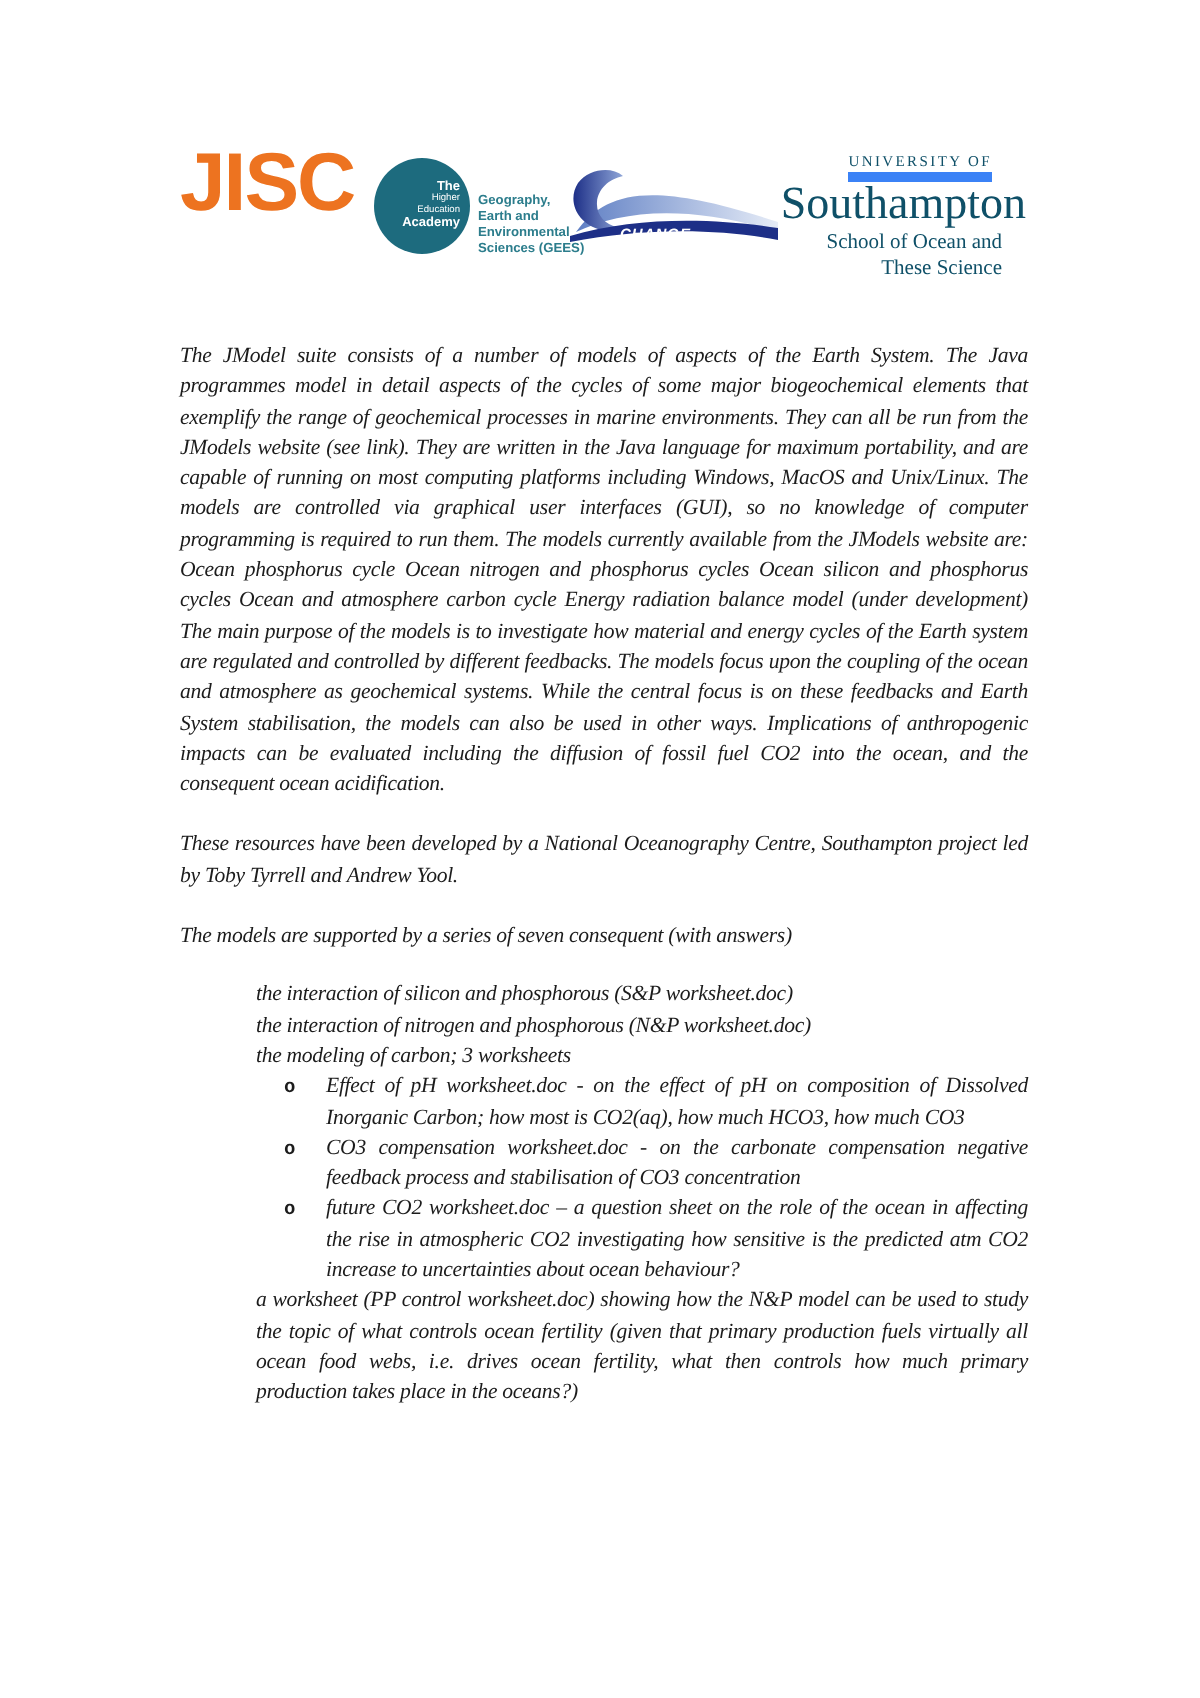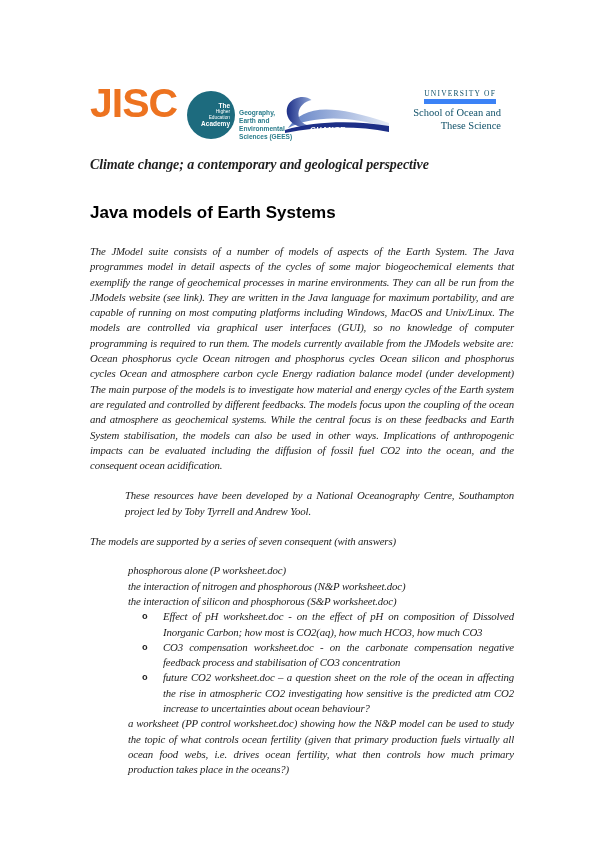--- a/index.html
+++ b/index.html
@@ -4,21 +4,21 @@
 <style>
   * { margin:0; padding:0; box-sizing:border-box; }
   html,body { background:#ffffff; }
   .page {
     position:relative; width:600px; height:849px; margin:0 auto;
     background:#ffffff; overflow:hidden;
     font-family:"Liberation Serif","DejaVu Serif",serif; color:#1c1c1c;
   }
 
   
-  .header { position:absolute; top:12px; left:0; width:600px; height:150px; }
+  .header { position:absolute; top:0; left:0; width:600px; height:150px; }
 
   .jisc {
     position:absolute; left:90px; top:68px;
     font-family:"Liberation Sans","DejaVu Sans",sans-serif;
     font-size:41px; font-weight:bold; color:#ed7320; letter-spacing:-1px;
   }
 
   .hea-circle {
     position:absolute; left:187px; top:79px; width:48px; height:48px;
     border-radius:50%; background:#1d6b7e;
@@ -71,21 +71,21 @@
     margin-top:30px;
     font-family:"Liberation Sans","DejaVu Sans",sans-serif;
     font-size:17px; font-weight:bold; color:#000000;
   }
 
   .body-text {
     font-style:italic; font-size:10.8px; line-height:15.3px;
     letter-spacing:-0.15px; color:#1c1c1c; text-align:justify;
   }
   .p-intro   { margin-top:21px; }
-  .p-credits { margin-top:15px;margin-left:35px; }
+  .p-credits { margin-top:15px; }
   .p-support { margin-top:15px; text-align:left; }
 
   .ws-list { margin-top:14px; }
   .ws-item {
     padding-left:38px;
     font-style:italic; font-size:10.8px; line-height:15.3px;
     letter-spacing:-0.15px;
   }
   .sub-item {
     display:flex; margin-left:52px;
@@ -139,43 +139,42 @@
         </linearGradient>
       </defs>
       <path fill="url(#waveLight)" d="M12,62 C44,18 92,12 214,52 L214,62 C124,34 58,40 12,62 Z"></path>
       <path fill="url(#waveCurl)" d="M38,60 C12,54 3,30 14,13 C25,-1 47,-4 59,6 C45,9 34,19 33,32 C32,45 41,54 53,57 Z"></path>
       <path fill="#1d2f87" d="M6,66 C72,46 152,48 214,58 L214,70 C152,58 78,58 6,72 Z"></path>
       <text x="56" y="69" class="change-text">CHANGE</text>
     </svg>
 
     <div class="soton">
       <span class="uni">UNIVERSITY OF</span>
+      <div class="name">Southampton</div>
       <div class="school">
         <div>School of Ocean and</div>
         <div>These Science</div>
       </div>
     </div>
   </div>
 
   <div class="content">
 
-    <div class="subtitle">Climate change; a contemporary and geological perspective</div>
 
-    <h1 class="doc-heading">Java models of Earth Systems</h1>
 
     <p class="body-text p-intro">The JModel suite consists of a number of models of aspects of the Earth System. The Java programmes model in detail aspects of the cycles of some major biogeochemical elements that exemplify the range of geochemical processes in marine environments. They can all be run from the JModels website (see link). They are written in the Java language for maximum portability, and are capable of running on most computing platforms including Windows, MacOS and Unix/Linux. The models are controlled via graphical user interfaces (GUI), so no knowledge of computer programming is required to run them. The models currently available from the JModels website are: Ocean phosphorus cycle Ocean nitrogen and phosphorus cycles Ocean silicon and phosphorus cycles Ocean and atmosphere carbon cycle Energy radiation balance model (under development) The main purpose of the models is to investigate how material and energy cycles of the Earth system are regulated and controlled by different feedbacks. The models focus upon the coupling of the ocean and atmosphere as geochemical systems. While the central focus is on these feedbacks and Earth System stabilisation, the models can also be used in other ways. Implications of anthropogenic impacts can be evaluated including the diffusion of fossil fuel CO2 into the ocean, and the consequent ocean acidification.</p>
 
     <p class="body-text p-credits">These resources have been developed by a National Oceanography Centre, Southampton project led by Toby Tyrrell and Andrew Yool.</p>
 
     <p class="body-text p-support">The models are supported by a series of seven consequent (with answers)</p>
 
     <div class="ws-list">
-      <div class="ws-item">phosphorous alone (P worksheet.doc)</div>
+      <div class="ws-item">the interaction of silicon and phosphorous (S&amp;P worksheet.doc)</div>
       <div class="ws-item">the interaction of nitrogen and phosphorous (N&amp;P worksheet.doc)</div>
-      <div class="ws-item">the interaction of silicon and phosphorous (S&amp;P worksheet.doc)</div>
+      <div class="ws-item">the modeling of carbon; 3 worksheets</div>
 
       <div class="sub-item">
         <span class="sub-marker">o</span>
         <span class="sub-text">Effect of pH worksheet.doc - on the effect of pH on composition of Dissolved Inorganic Carbon; how most is CO2(aq), how much HCO3, how much CO3</span>
       </div>
       <div class="sub-item">
         <span class="sub-marker">o</span>
         <span class="sub-text">CO3 compensation worksheet.doc - on the carbonate compensation negative feedback process and stabilisation of CO3 concentration</span>
       </div>
       <div class="sub-item">

